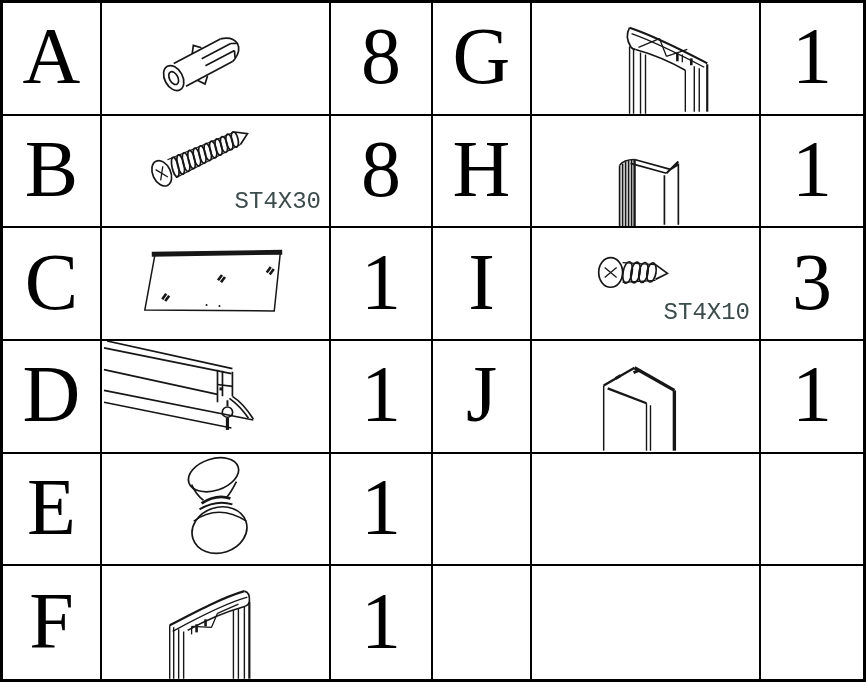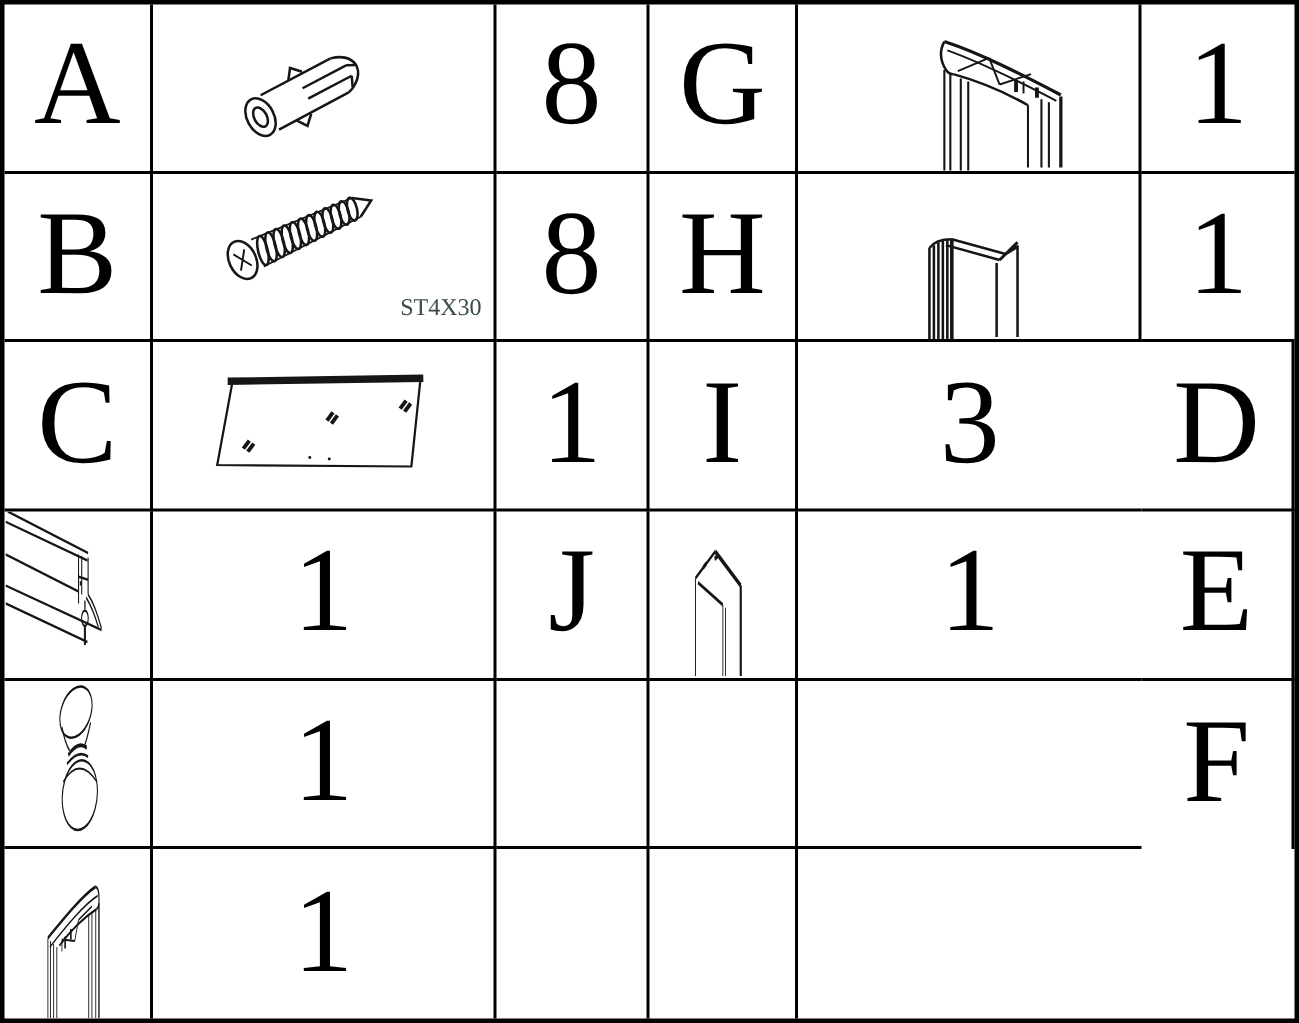--- a/index.html
+++ b/index.html
@@ -29,25 +29,25 @@
   .cell.last-col{border-right:none;}
   .cell.last-row{border-bottom:none;}
   .id-cell,.qty-cell{
     display:flex;align-items:center;justify-content:center;
     font-size:80px;color:#000;line-height:1;
     padding-bottom:4px;
   }
   .img-cell svg{display:block;width:100%;height:100%;}
   .part-label{
     position:absolute;
-    font-size:16px;
+    font-size:24px;
     color:#3c4b4b;
     letter-spacing:0px;
     line-height:1;
-    font-family:Liberation Serif, serif;
+    font-family:Liberation Mono, monospace;
   }
   .label-b{right:8px;bottom:12px;}
   .label-i{right:9px;bottom:14px;}
   .stroke{stroke:#161616;fill:none;stroke-width:1.7;stroke-linecap:butt;stroke-linejoin:miter;}
 </style>
 </head>
 <body>
 
 <div class="page">
   <div class="parts-table">
@@ -141,20 +141,35 @@
             <path d="M 165.5,45 L 169.5,39.5 M 168.5,47 L 172.5,41.5"></path>
           </g>
           <circle cx="105" cy="78" r="1" fill="#161616" stroke="none"></circle>
           <circle cx="118" cy="79" r="1" fill="#161616" stroke="none"></circle>
         </g>
       </svg>
     </div>
     <div class="cell qty-cell">1</div>
 
     <div class="cell id-cell">I</div>
+    <div class="cell img-cell">
+      <svg viewBox="0 0 228 112" preserveAspectRatio="none">
+        <g transform="translate(79,45)" class="stroke" stroke-width="1.5">
+          <ellipse cx="0" cy="0" rx="12" ry="15"></ellipse>
+          <path d="M -6,-5 L 6,5 M 6,-5 L -6,5" stroke-width="1.3"></path>
+          <path d="M 12,-10 L 45,-8 M 12,10 L 45,8" stroke-width="1.2"></path>
+          <ellipse cx="17" cy="0" rx="4.5" ry="11" transform="rotate(10 17 0)"></ellipse>
+          <ellipse cx="25" cy="0" rx="4.5" ry="10.6" transform="rotate(10 25 0)"></ellipse>
+          <ellipse cx="33" cy="0" rx="4.5" ry="10.2" transform="rotate(10 33 0)"></ellipse>
+          <ellipse cx="41" cy="0" rx="4.5" ry="9.8" transform="rotate(10 41 0)"></ellipse>
+          <path d="M 45,-8 L 57,1 L 45,7"></path>
+        </g>
+      </svg>
+      <span class="part-label label-i">ST4X10</span>
+    </div>
     <div class="cell qty-cell last-col">3</div>
 
     <div class="cell id-cell">D</div>
     <div class="cell img-cell">
       <svg viewBox="0 0 228 112" preserveAspectRatio="none">
         <g class="stroke" stroke-width="1.4">
           <path d="M 5,0 L 131,28 M 2,7 L 130,33"></path>
           <path d="M 2,29 L 116,54"></path>
           <path d="M 2,50 L 152,80 M 2,62 L 130,88"></path>
           <path d="M 116,29 L 116,62 M 121,30 L 121,56 M 131,31 L 131,56"></path>

